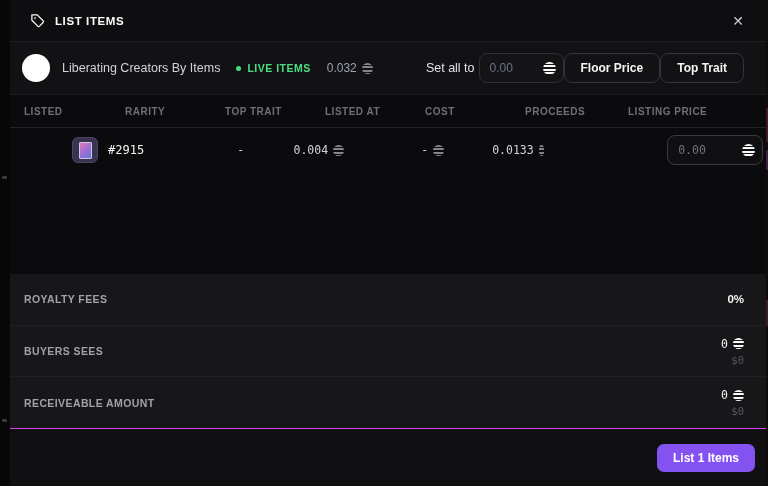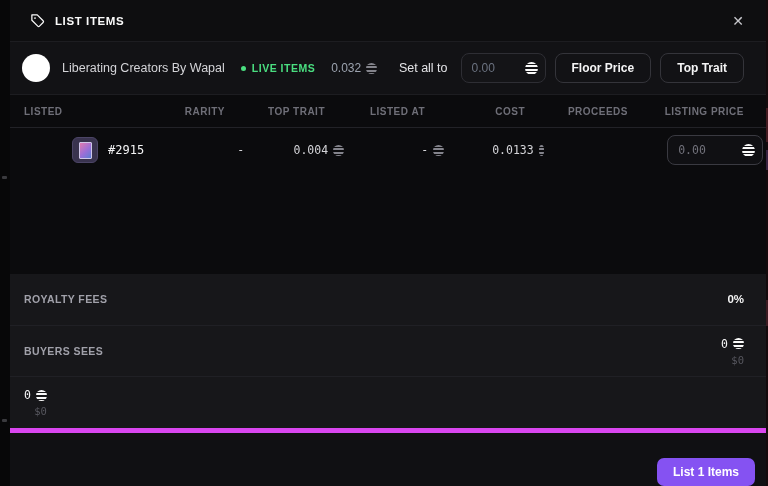--- a/index.html
+++ b/index.html
@@ -26,38 +26,38 @@
   
   .cb { height:53px; flex:0 0 53px; display:flex; align-items:center;
         padding:0 22px 0 12px; background:#121215; border-bottom:1px solid #1d1d21; }
   .avatar { width:28px; height:28px; border-radius:50%; background:#ffffff; flex:0 0 28px; }
   .cb-name { margin-left:12px; color:#d4d4d8; font-size:12.5px; }
   .live { display:flex; align-items:center; gap:6px; margin-left:16px; }
   .live-dot { width:5px; height:5px; border-radius:50%; background:var(--green); }
   .live-label { color:var(--green); font-size:10.5px; font-weight:bold; letter-spacing:.5px; }
   .floor-val { margin-left:16px; color:#9ca3af; font-size:12px; display:flex; align-items:center; gap:5px; }
 
-  .cb-right { margin-left:auto; display:flex; align-items:center; gap:9px; }
+  .cb-right { margin-left:auto; display:flex; align-items:center; }
   .setall-label { color:#e4e4e7; font-size:12.5px; margin-right:4px; }
   .price-input { position:relative; display:flex; align-items:center; }
   .price-input input { width:85px; height:30px; background:#141417; border:1px solid #2e2e34;
         border-radius:8px; color:#e4e4e7; font-size:12px; padding:0 26px 0 10px; outline:none;
         font-family:"Liberation Sans", sans-serif; }
   .price-input input::placeholder { color:#6b7280; }
   .price-input .apt { position:absolute; right:8px; }
   .ghost-btn { height:30px; padding:0 16px; background:transparent; border:1px solid #34343a;
         border-radius:8px; color:#f4f4f5; font-size:12px; font-weight:600; cursor:pointer;
         font-family:"Liberation Sans", sans-serif; }
 
   
   .table-wrap { flex:1 1 auto; display:flex; flex-direction:column; background:#0b0b0d; }
   .tgrid { display:grid; grid-template-columns:1fr 100px 100px 100px 100px 103px 116px;
            padding:0 22px 0 14px; align-items:center; }
   .thead { height:33px; border-bottom:1px solid #222227; }
-  .th { color:#6f6f78; font-size:10px; font-weight:bold; letter-spacing:.5px; text-align:right; }
+  .th { color:#6f6f78; font-size:10px; font-weight:bold; letter-spacing:.5px; }
   .th:first-child { text-align:left; }
   .trow { height:44px; }
   .cell { text-align:right; color:#d4d4d8; font-family:"DejaVu Sans Mono", monospace; font-size:11.5px;
           display:flex; justify-content:flex-end; align-items:center; gap:5px;padding-left:48px; }
   .cell-first { display:flex; justify-content:flex-start; align-items:center; gap:10px; }
   .thumb { width:26px; height:26px; border-radius:6px; background:#39334e; border:1px solid #4c4566;
            display:flex; align-items:center; justify-content:center; }
   .thumb-inner { width:13px; height:17px; border:1px solid #cfc6e8; border-radius:1px;
            background:linear-gradient(135deg,#e07ab0 0%,#9a6fd8 55%,#5b7fd4 100%); }
   .token-id { color:#f4f4f5; font-family:"DejaVu Sans Mono", monospace; font-size:12px; }
@@ -76,22 +76,22 @@
              padding:0 22px 0 14px; border-bottom:1px solid #202025; }
   .fee-row:last-child { border-bottom:none; }
   .fee-label { color:#a1a1aa; font-size:10.5px; font-weight:bold; letter-spacing:.4px; }
   .fee-value { color:#f4f4f5; font-size:11.5px; font-weight:bold; }
   .fee-value-stack { display:flex; flex-direction:column; align-items:flex-end; gap:3px; }
   .fee-apt-line { display:flex; align-items:center; gap:5px; color:#f4f4f5;
                   font-family:"DejaVu Sans Mono", monospace; font-size:11.5px; }
   .fee-usd { color:#56565e; font-family:"DejaVu Sans Mono", monospace; font-size:10.5px; }
 
   
-  .footer { flex:0 0 58px; background:#101013; border-top:5px solid #d946ef;
-            display:flex; align-items:flex-end; justify-content:flex-end; padding:0 11px; }
+  .footer { flex:0 0 58px; background:#101013; border-top:1px solid #d946ef;
+            display:flex; align-items:center; justify-content:flex-end; padding:0 11px; }
   .list-btn { height:28px; padding:0 16px; background:var(--accent); color:#ffffff;
         border:none; border-radius:7px; font-size:12px; font-weight:600; cursor:pointer;
         font-family:"Liberation Sans", sans-serif; }
 
   
   .apt { display:inline-block; width:11px; height:11px; border-radius:50%;
          background-image:repeating-linear-gradient(180deg, currentColor 0 2px, transparent 2px 3.4px); }
   .apt.grey { color:#84848c; }
   .apt.white { color:#fafafa; width:13px; height:13px; }
   .apt.small-white { color:#fafafa; width:11px; height:11px; }
@@ -121,21 +121,21 @@
           <path d="M3 3h8.6L21 12.4a2 2 0 0 1 0 2.8l-5.8 5.8a2 2 0 0 1-2.8 0L3 11.6V3z"></path>
           <circle cx="8" cy="8" r="1.4" fill="#fafafa" stroke="none"></circle>
         </svg>
       </span>
       <span class="mh-title">LIST ITEMS</span>
       <span class="mh-close">✕</span>
     </div>
 
     <div class="cb">
       <span class="avatar"></span>
-      <span class="cb-name">Liberating Creators By Wapal</span>
+      <span class="cb-name">Liberating Creators By Items</span>
       <span class="live">
         <span class="live-dot"></span>
         <span class="live-label">LIVE ITEMS</span>
       </span>
       <span class="floor-val">
         <span>0.032</span>
         <span class="apt grey"></span>
       </span>
       <div class="cb-right">
         <span class="setall-label">Set all to</span>
@@ -200,20 +200,21 @@
         <span class="fee-label">BUYERS SEES</span>
         <span class="fee-value-stack">
           <span class="fee-apt-line">
             <span>0</span>
             <span class="apt small-white"></span>
           </span>
           <span class="fee-usd">$0</span>
         </span>
       </div>
       <div class="fee-row">
+        <span class="fee-label">RECEIVEABLE AMOUNT</span>
         <span class="fee-value-stack">
           <span class="fee-apt-line">
             <span>0</span>
             <span class="apt small-white"></span>
           </span>
           <span class="fee-usd">$0</span>
         </span>
       </div>
     </div>
 

